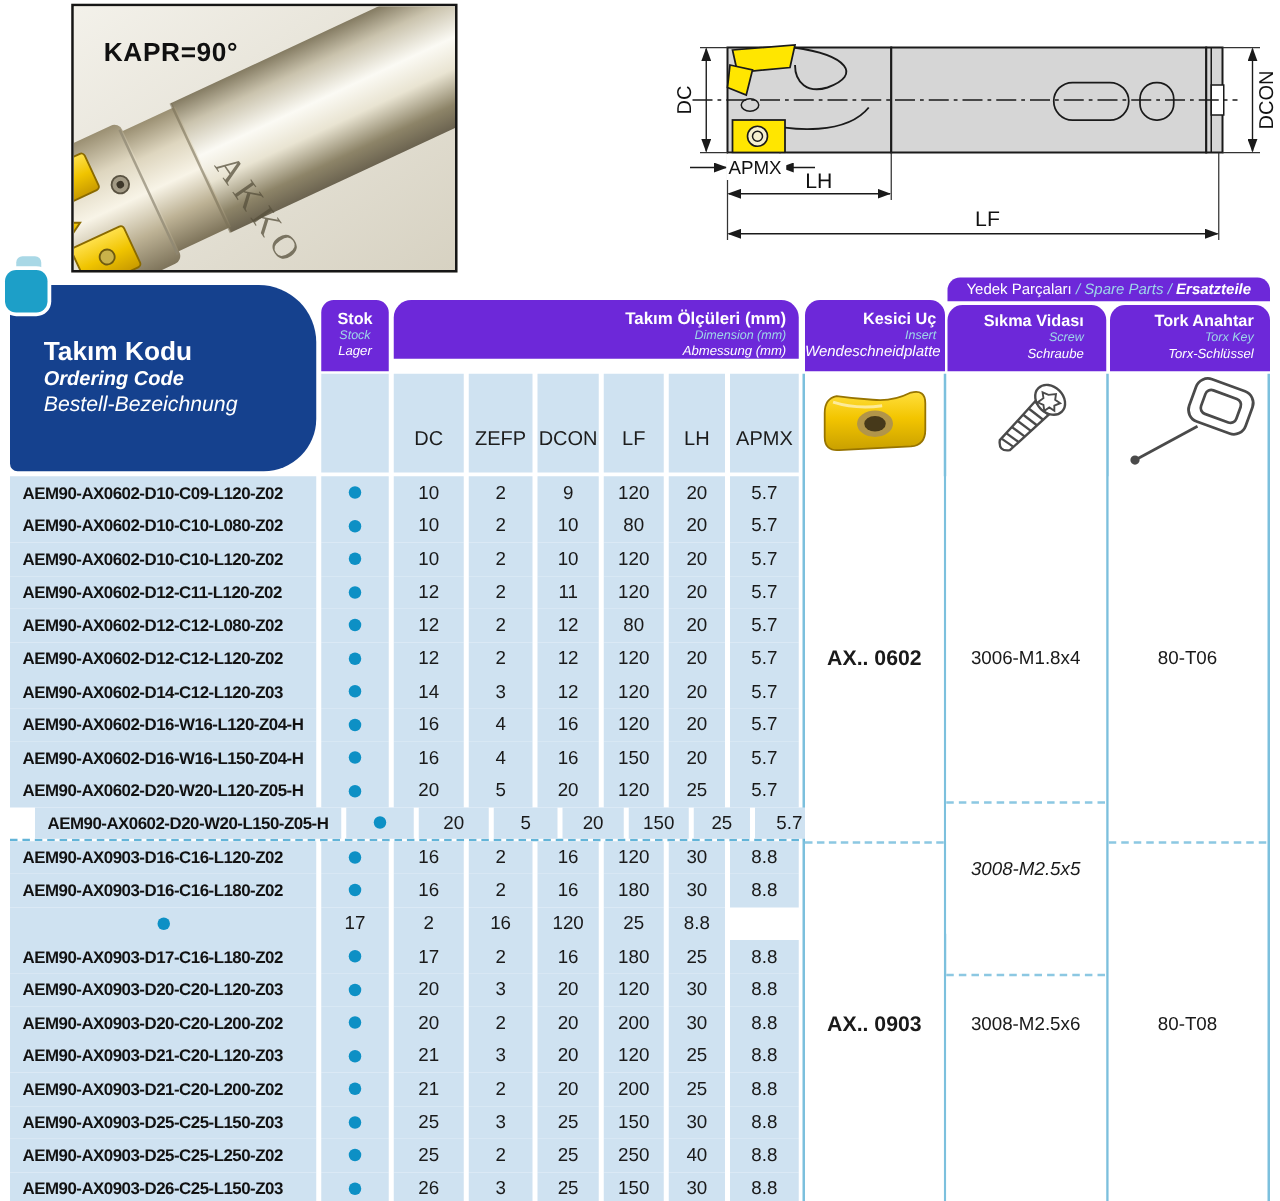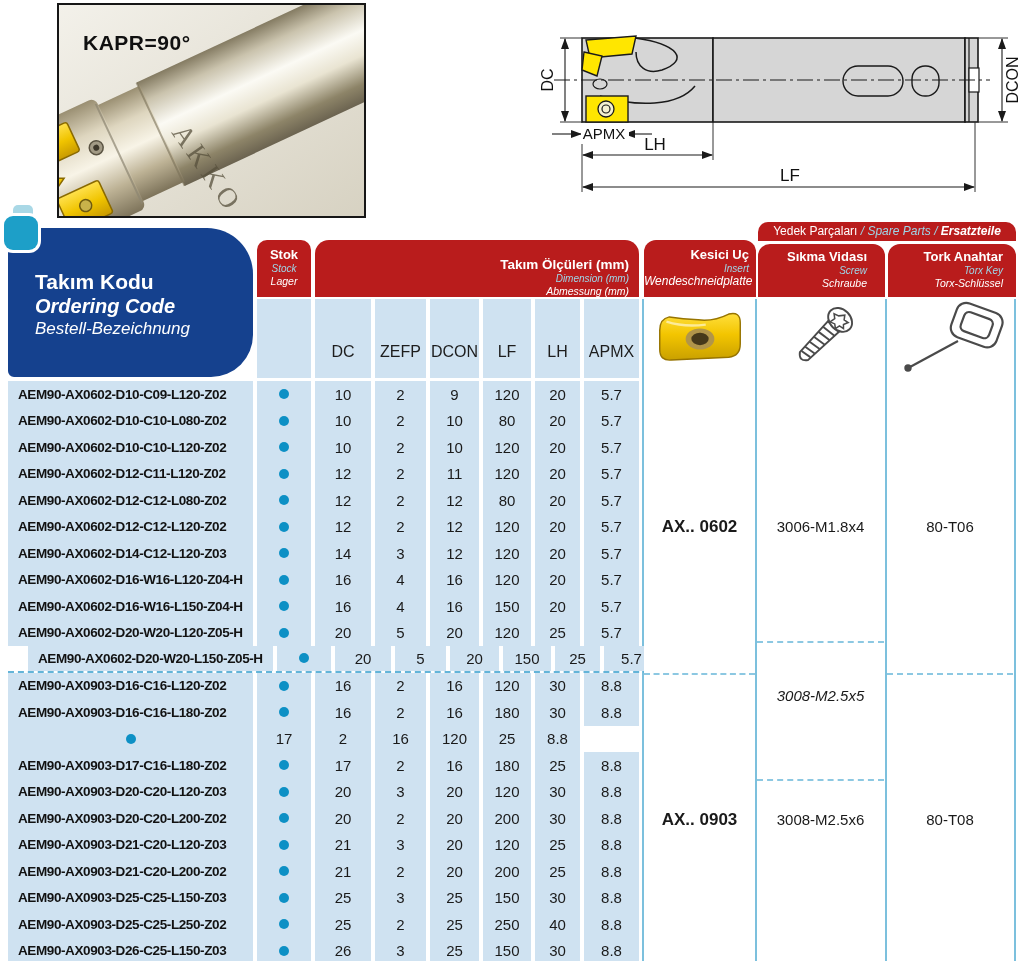--- a/index.html
+++ b/index.html
@@ -19,32 +19,32 @@
   .corner-tab-small{position:absolute;left:13px;top:205px;width:20px;height:17px;background:#a9d8e6;
                     border-radius:5px;box-shadow:0 0 0 3px #fff;z-index:5;}
   .corner-tab-big{position:absolute;left:4px;top:216px;width:34px;height:34px;background:#1d9fc8;
                   border-radius:9px;box-shadow:0 0 0 3px #fff;z-index:6;}
 
   
   .navy-box{position:absolute;left:8px;top:228px;width:245px;height:149px;background:#15418e;
             border-radius:22px 46px 42px 6px;color:#fff;box-sizing:border-box;
             padding:42px 0 0 27px;z-index:4;}
   .navy-box .l1{font-size:21px;font-weight:bold;line-height:1.15;}
-  .navy-box .l2{font-size:20px;font-weight:bold;font-style:italic;line-height:1.2;}
+  .navy-box .l2{font-size:16px;font-weight:bold;font-style:italic;line-height:1.2;}
   .navy-box .l3{font-size:17px;font-style:italic;line-height:1.25;}
 
   
-  .teal{background:#b91c1c;color:#fff;position:absolute;box-sizing:border-box;}
+  .teal{background:#6d28d9;color:#fff;position:absolute;box-sizing:border-box;}
   .t-tr{font-size:13px;font-weight:bold;line-height:15px;}
   .t-en{font-size:10px;font-style:italic;color:#9ed6e8;line-height:13px;}
   .t-de{font-size:10.5px;font-style:italic;line-height:12px;}
   .stock-hdr{left:257px;top:240px;width:54px;height:57px;border-radius:10px 10px 0 0;
              text-align:center;padding-top:7px;}
-  .dim-hdr{left:315px;top:240px;width:324px;height:57px;border-radius:14px 14px 0 0;
-           text-align:right;padding:17px 10px 0 0;}
+  .dim-hdr{left:315px;top:240px;width:324px;height:47px;border-radius:14px 14px 0 0;
+           text-align:right;padding:7px 10px 0 0;}
   .dim-hdr .t-tr{font-size:13.5px;}
   .insert-hdr{left:644px;top:240px;width:112px;height:57px;border-radius:12px 12px 0 0;
               text-align:right;padding:7px 7px 0 0;}
   .insert-hdr .t-de{font-size:12px;}
   .spare-band{left:758px;top:222px;width:258px;height:19px;border-radius:10px 10px 0 0;
               text-align:center;font-size:12px;line-height:18px;white-space:nowrap;}
   .spare-band .sb-en{font-style:italic;color:#9ed6e8;}
   .spare-band .sb-de{font-style:italic;font-weight:bold;}
   .screw-hdr{left:758px;top:244px;width:127px;height:53px;border-radius:12px 12px 0 0;
              text-align:right;padding:5px 18px 0 0;}

